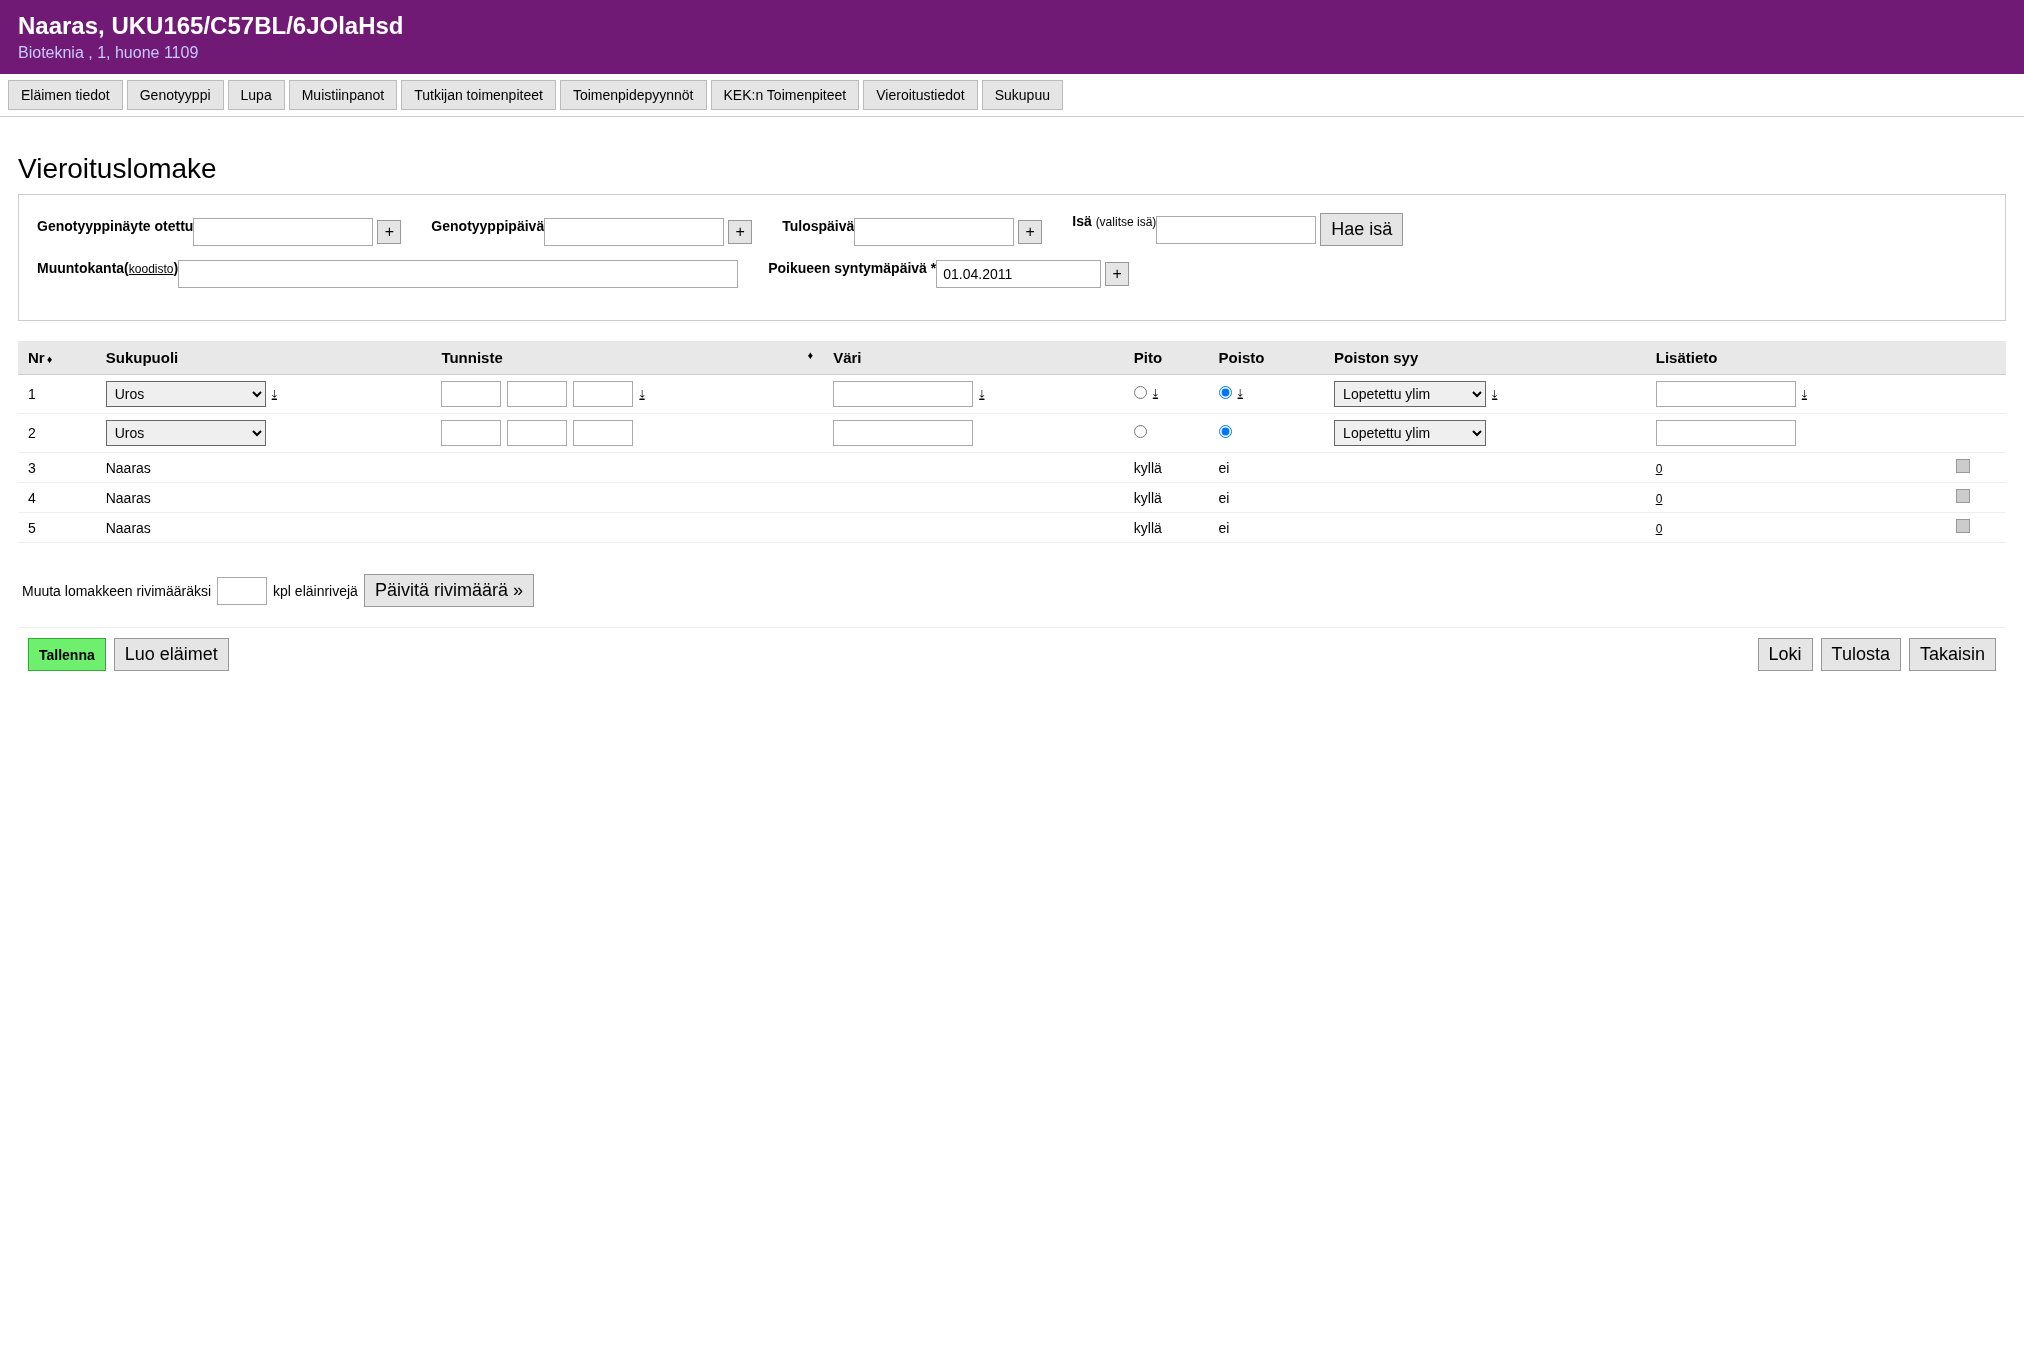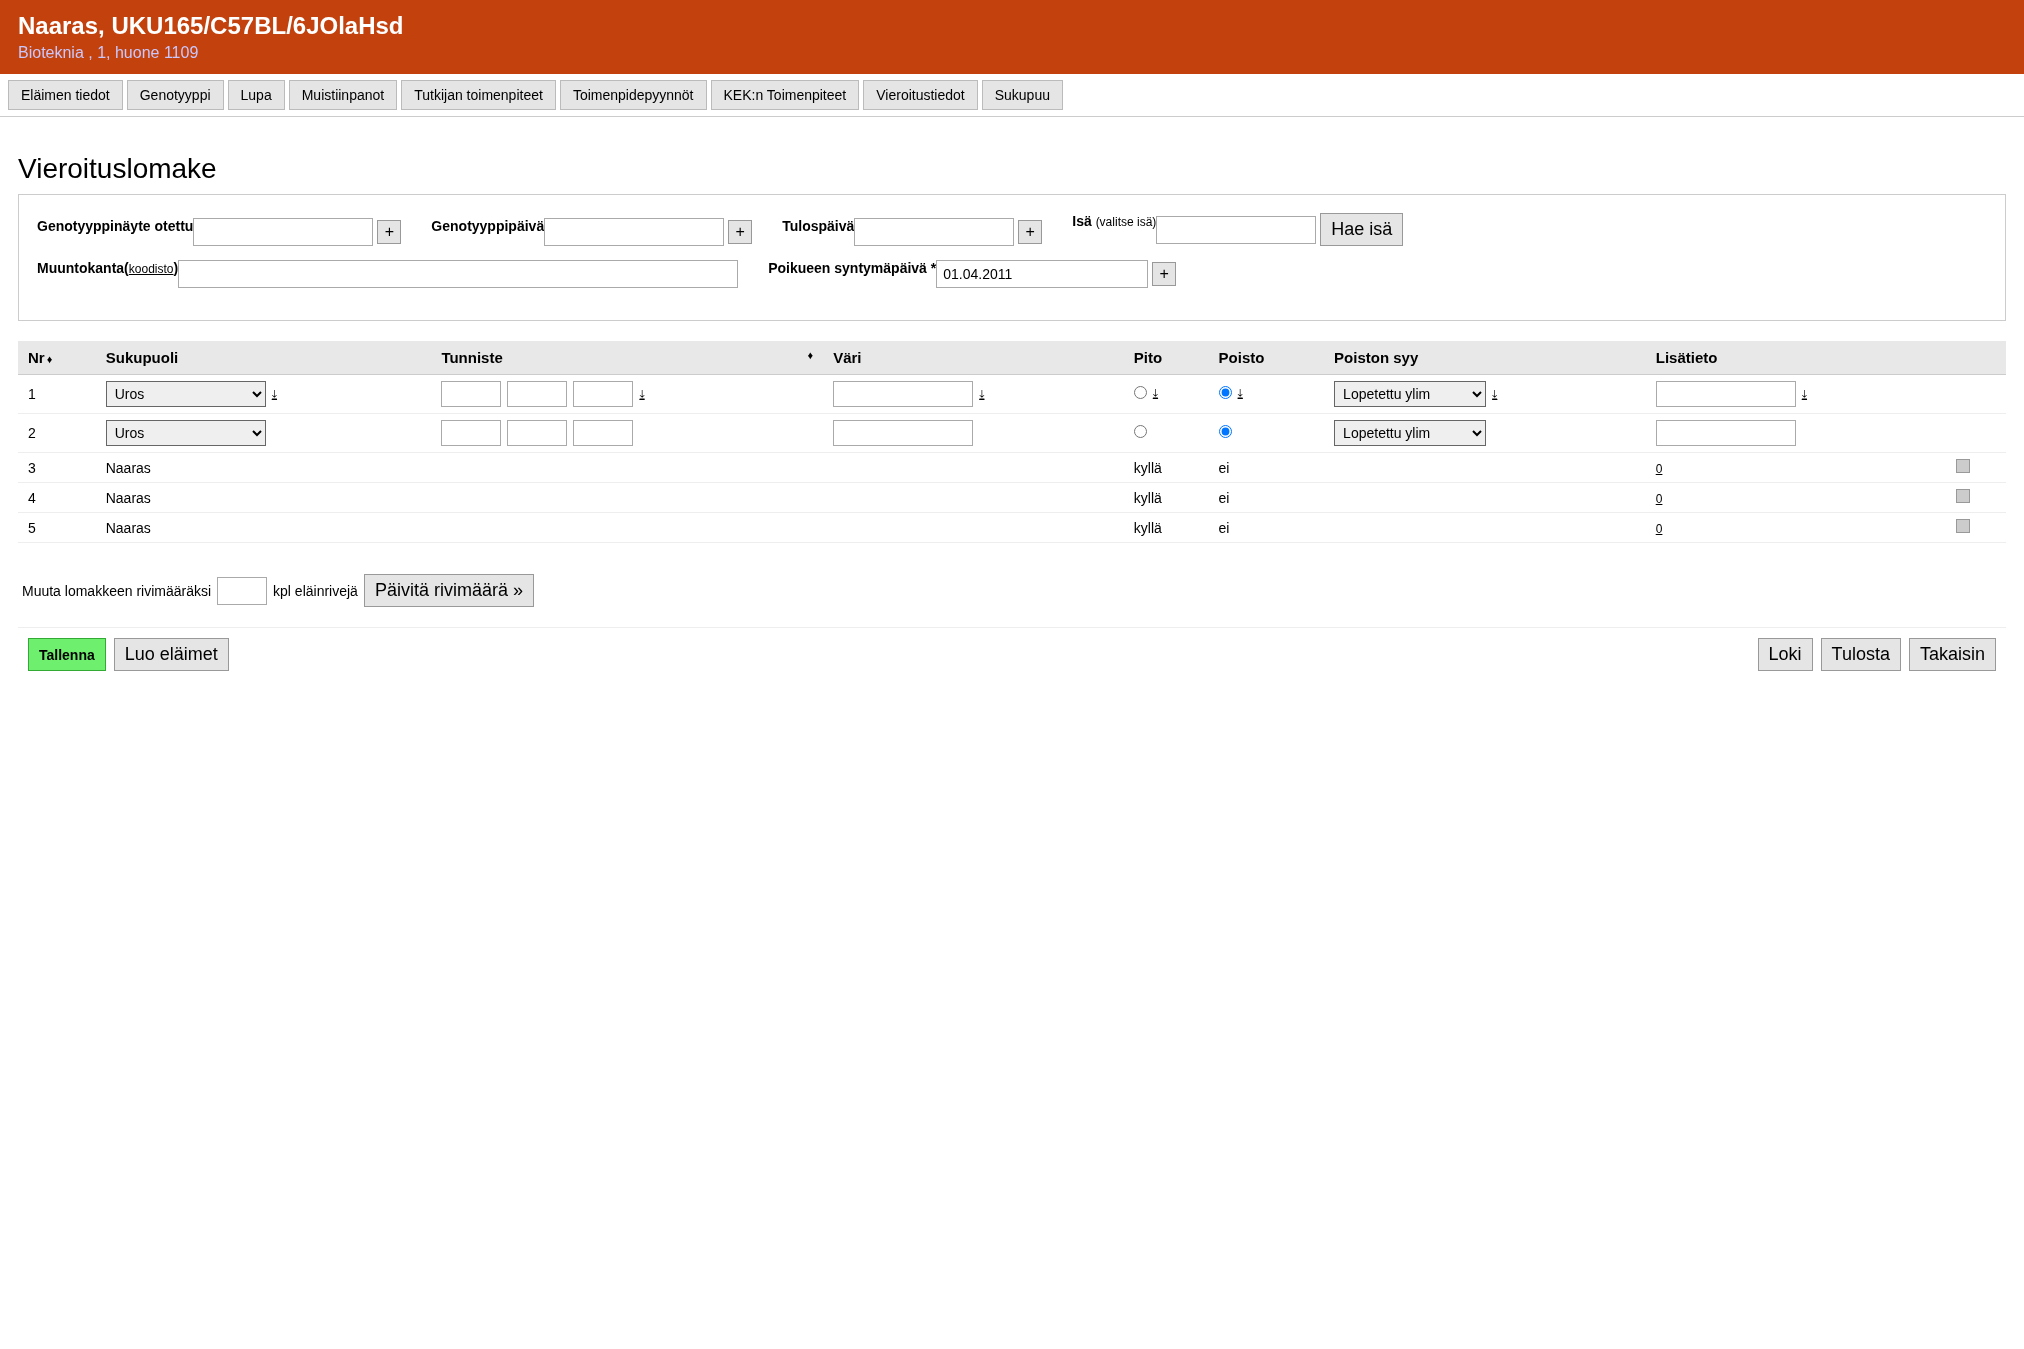--- a/index.html
+++ b/index.html
@@ -1,37 +1,37 @@
 <!DOCTYPE html>
 <html><head>
 <meta charset="utf-8">
 <style>
 * { box-sizing: border-box; margin: 0; padding: 0; }
 body { font-family: Arial, Helvetica, sans-serif; font-size: 14px; color: #000; background: #fff; }
 
-.header { background: #c2410c; color: #fff; padding: 12px 18px; }
+.header { background: #701a75; color: #fff; padding: 12px 18px; }
 .header h1 { font-size: 24px; font-weight: bold; margin-bottom: 4px; }
 .header .sub { font-size: 16px; color: #c8c8ff; }
 
 .tabs { display: flex; gap: 4px; padding: 6px 8px; background: #fff; border-bottom: 1px solid #ccc; flex-wrap: wrap; }
 .tab { background: #e5e5e5; border: 1px solid #bbb; padding: 6px 12px; font-size: 14px; cursor: pointer; }
 
 .content { padding: 18px; }
 h2 { font-size: 28px; font-weight: normal; margin: 18px 0 9px; }
 
 .form-box { border: 1px solid #ccc; padding: 18px; margin-bottom: 20px; }
 .fr { display: flex; gap: 30px; flex-wrap: wrap; margin-bottom: 14px; align-items: flex-end; }
 .fg { display: flex; }
 .fg label { font-weight: bold; font-size: 14px; margin-bottom: 4px; }
 .fg label .hint { font-weight: normal; font-size: 12px; }
 .fg label .link { font-weight: normal; font-size: 12px; text-decoration: underline; cursor: pointer; }
 .ir { display: flex; align-items: center; gap: 4px; }
 .txt { border: 1px solid #aaa; padding: 4px 6px; font-size: 14px; height: 28px; }
 .w180 { width: 180px; }
-.w200 { width: 212px; }
+.w200 { width: 165px; }
 .w560 { width: 560px; }
 .w160 { width: 160px; }
 .btn-sq { width: 24px; height: 24px; background: #e5e5e5; border: 1px solid #999; cursor: pointer; font-size: 16px; line-height: 1; }
 .btn { background: #e5e5e5; border: 1px solid #999; padding: 5px 10px; cursor: pointer; font-size: 18px; }
 .btn-green { background: #6eef6e; border: 1px solid #3a3; padding: 5px 10px; cursor: pointer; font-size: 14px; font-weight: bold; }
 
 textarea { width: 1150px; height: 70px; border: 1px solid #aaa; padding: 4px; resize: both; }
 
 table { width: 100%; border-collapse: collapse; margin-bottom: 31px; }
 th { background: #e8e8e8; text-align: left; padding: 8px 10px; font-weight: bold; font-size: 15px; border-bottom: 1px solid #ccc; }

